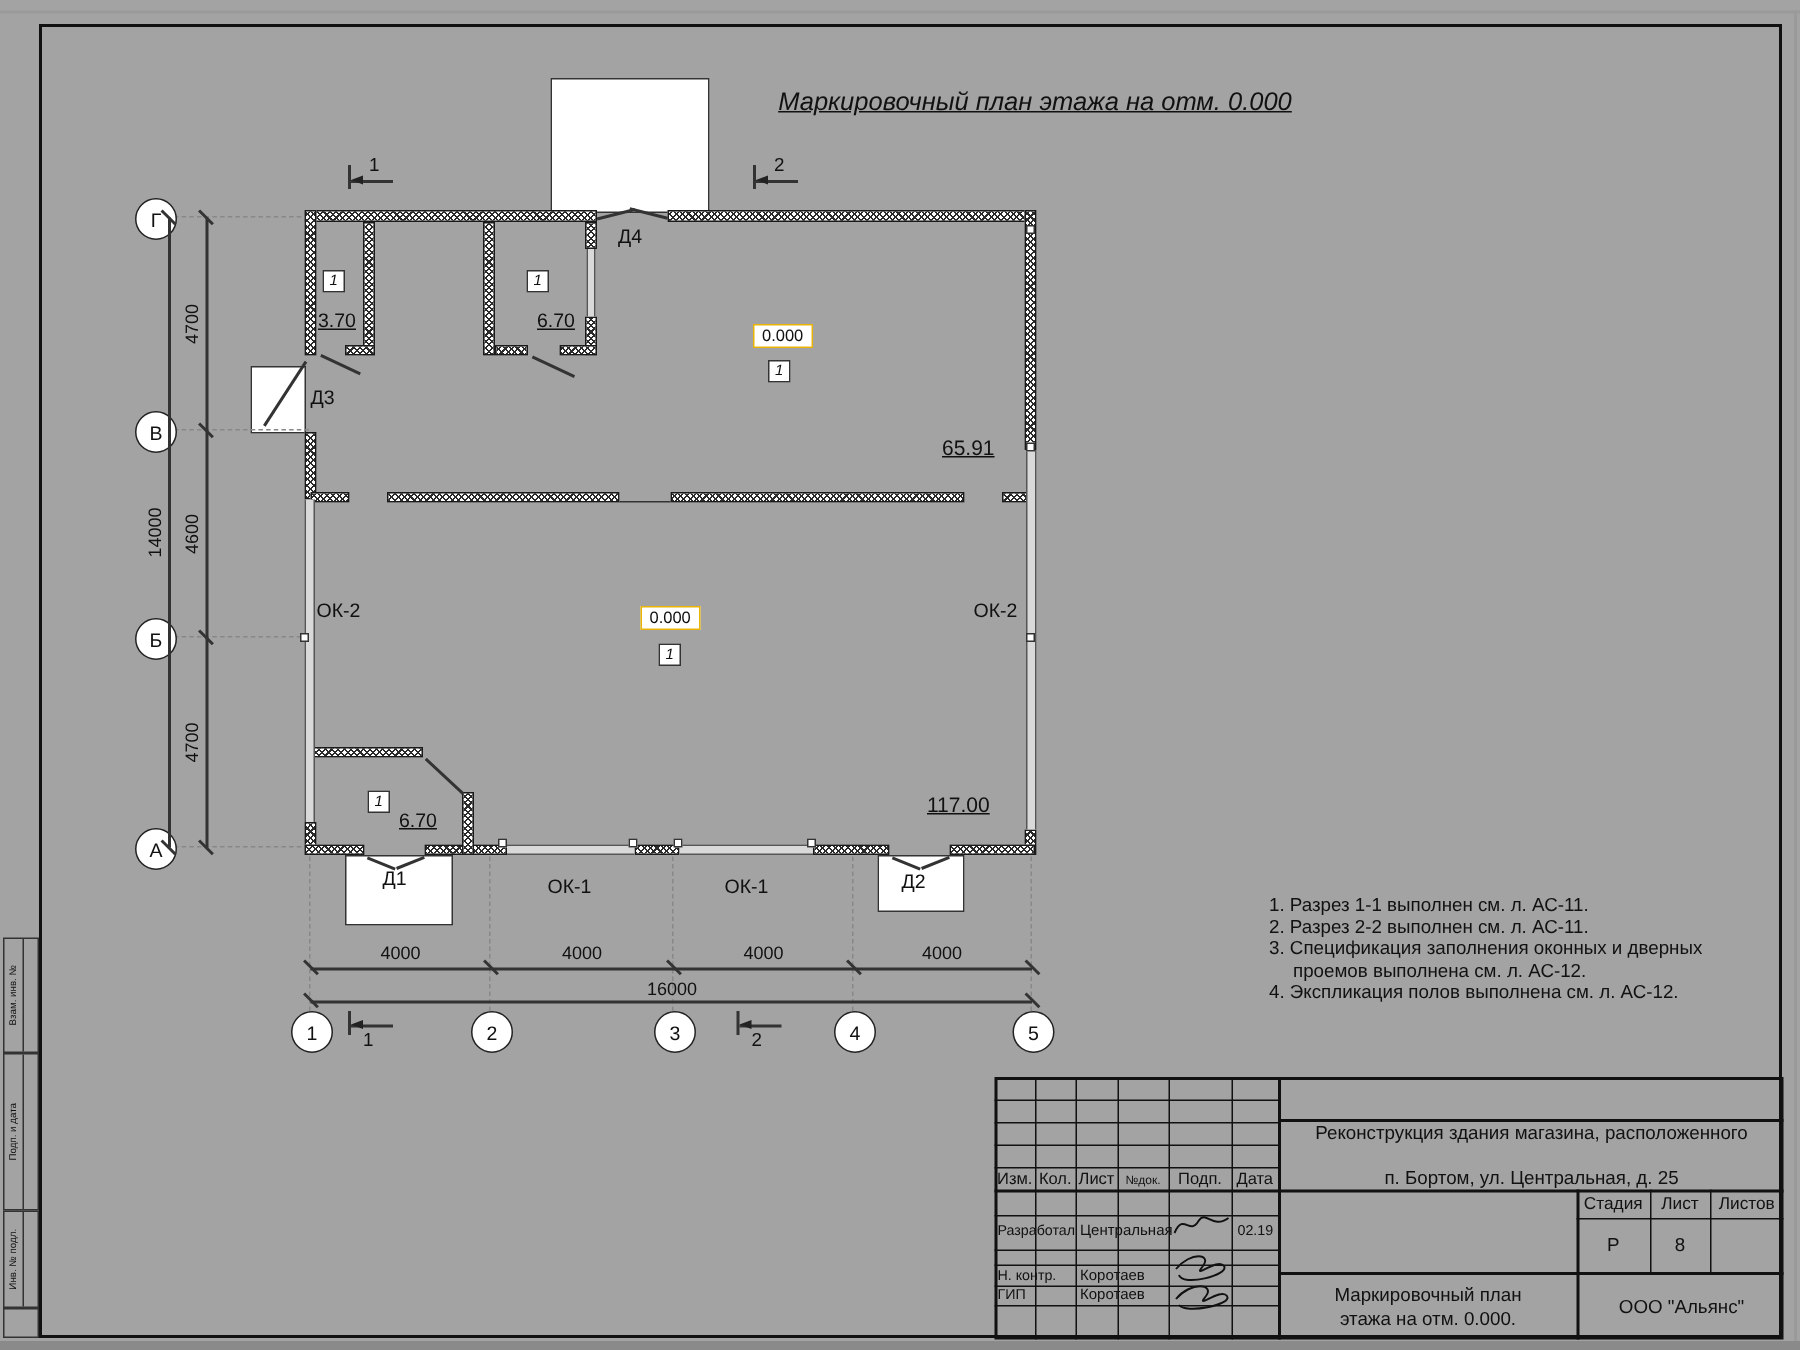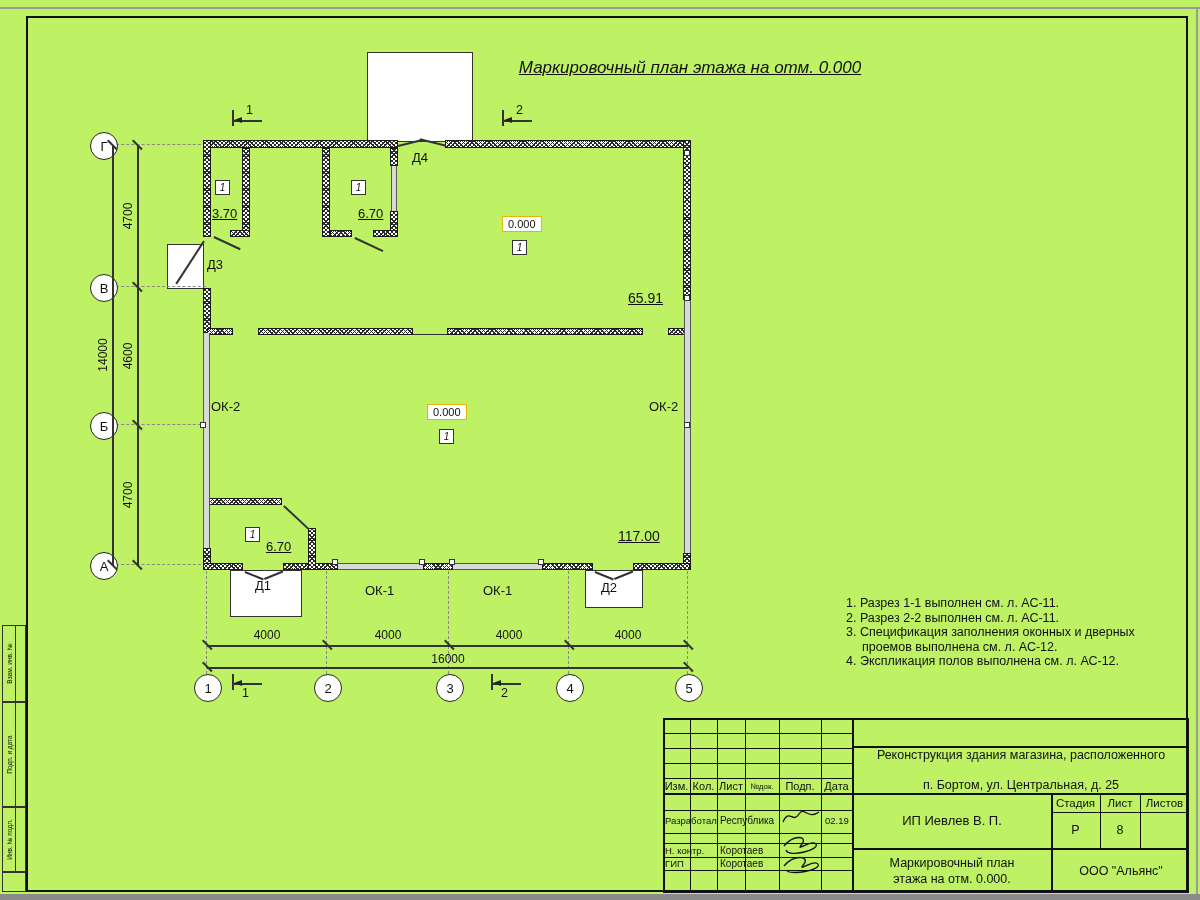--- a/index.html
+++ b/index.html
@@ -1,16 +1,16 @@
 <!DOCTYPE html>
 <html><head>
 <meta charset="utf-8">
 <style>
   html,body{margin:0;padding:0;background:#e8e8e8;}
-  #sheet{position:relative;width:1200px;height:900px;background:#bef264;overflow:hidden;
+  #sheet{position:relative;width:1200px;height:900px;background:#a3a3a3;overflow:hidden;
          font-family:"Liberation Sans","DejaVu Sans",sans-serif;color:#111;}
   .abs{position:absolute;}
   .wall{position:absolute;box-sizing:border-box;border:1px solid #1a1a1a;background-color:#fff;
         background-image:repeating-linear-gradient(45deg,#2b2b2b 0 1px,transparent 1px 3px),
                          repeating-linear-gradient(-45deg,#2b2b2b 0 1px,transparent 1px 3px);}
   .winH{position:absolute;box-sizing:border-box;border-top:1.5px solid #555;border-bottom:1.5px solid #555;background:#d9d9d9;}
   .winV{position:absolute;box-sizing:border-box;border-left:1.5px solid #555;border-right:1.5px solid #555;background:#d9d9d9;}
   .thinrect{position:absolute;box-sizing:border-box;border:1.5px solid #333;background:#fff;}
   .ln{position:absolute;height:1.5px;background:#333;transform-origin:0 50%;}
   .vln{position:absolute;width:1.5px;background:#333;}
@@ -251,38 +251,37 @@
   <div class="tbl-line" style="left:1051px;top:812px;width:138px;height:1px;"></div>
 
   <div class="tbt ctr" style="left:663px;top:779px;width:27px;height:14px;font-size:11px;">Изм.</div>
   <div class="tbt ctr" style="left:690px;top:779px;width:27px;height:14px;font-size:11px;">Кол.</div>
   <div class="tbt ctr" style="left:717px;top:779px;width:28px;height:14px;font-size:11px;">Лист</div>
   <div class="tbt ctr" style="left:745px;top:779px;width:34px;height:14px;font-size:8px;">№док.</div>
   <div class="tbt ctr" style="left:779px;top:779px;width:42px;height:14px;font-size:11px;">Подп.</div>
   <div class="tbt ctr" style="left:821px;top:779px;width:31px;height:14px;font-size:11px;">Дата</div>
 
   <div class="tbt" style="left:665px;top:815px;font-size:9.5px;">Разработал</div>
-  <div class="tbt" style="left:720px;top:815px;font-size:10px;">Республика</div>
+  <div class="tbt" style="left:720px;top:815px;font-size:10px;">Центральная</div>
   <div class="tbt" style="left:825px;top:815px;font-size:9.5px;">02.19</div>
   <div class="tbt" style="left:665px;top:845px;font-size:9.5px;">Н. контр.</div>
   <div class="tbt" style="left:720px;top:845px;font-size:10px;">Коротаев</div>
   <div class="tbt" style="left:665px;top:858px;font-size:9.5px;">ГИП</div>
   <div class="tbt" style="left:720px;top:858px;font-size:10px;">Коротаев</div>
 
   <svg width="42" height="26" style="position:absolute;left:780px;top:802px;" viewBox="0 0 42 26">
     <path d="M3,20 C9,6 13,22 19,12 C24,4 28,18 39,10" fill="none" stroke="#111" stroke-width="1.3"></path>
   </svg>
   <svg width="44" height="44" style="position:absolute;left:778px;top:832px;" viewBox="0 0 44 44">
     <path d="M6,14 C16,2 30,4 24,12 C16,22 34,6 38,12 C42,18 10,26 8,18" fill="none" stroke="#111" stroke-width="1.3"></path>
     <path d="M6,34 C16,22 32,24 26,32 C18,42 36,26 40,32 C44,38 12,44 8,38" fill="none" stroke="#111" stroke-width="1.3"></path>
   </svg>
 
   <div class="tbt ctr" style="left:853px;top:747px;width:336px;height:15px;font-size:12.5px;">Реконструкция здания магазина, расположенного</div>
   <div class="tbt ctr" style="left:853px;top:777px;width:336px;height:15px;font-size:12.5px;">п. Бортом, ул. Центральная, д. 25</div>
-  <div class="tbt ctr" style="left:853px;top:793px;width:198px;height:55px;font-size:13px;">ИП Иевлев В. П.</div>
   <div class="tbt ctr" style="left:1051px;top:793px;width:49px;height:19px;font-size:11.5px;">Стадия</div>
   <div class="tbt ctr" style="left:1100px;top:793px;width:40px;height:19px;font-size:11.5px;">Лист</div>
   <div class="tbt ctr" style="left:1140px;top:793px;width:49px;height:19px;font-size:11.5px;">Листов</div>
   <div class="tbt ctr" style="left:1051px;top:812px;width:49px;height:36px;font-size:12.5px;">Р</div>
   <div class="tbt ctr" style="left:1100px;top:812px;width:40px;height:36px;font-size:12.5px;">8</div>
   <div class="abs" style="left:853px;top:848px;width:198px;height:45px;display:flex;flex-direction:column;align-items:center;justify-content:center;font-size:12.5px;line-height:16px;">
     <div>Маркировочный план</div>
     <div>этажа на отм. 0.000.</div>
   </div>
   <div class="tbt ctr" style="left:1053px;top:848px;width:136px;height:45px;font-size:12.5px;">ООО "Альянс"</div>

